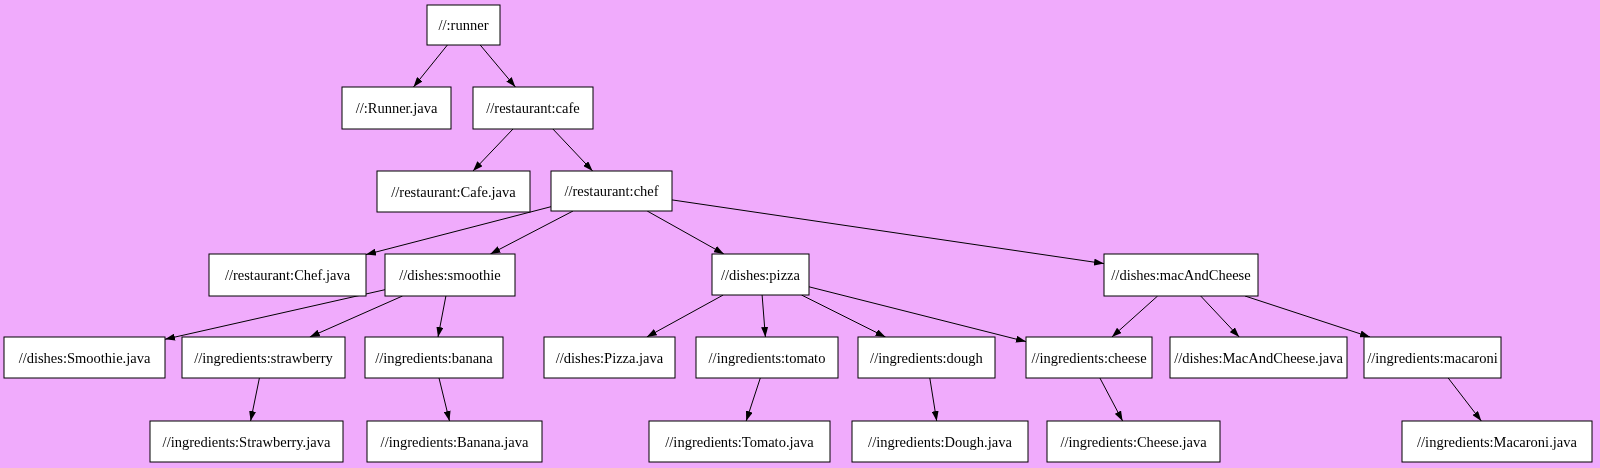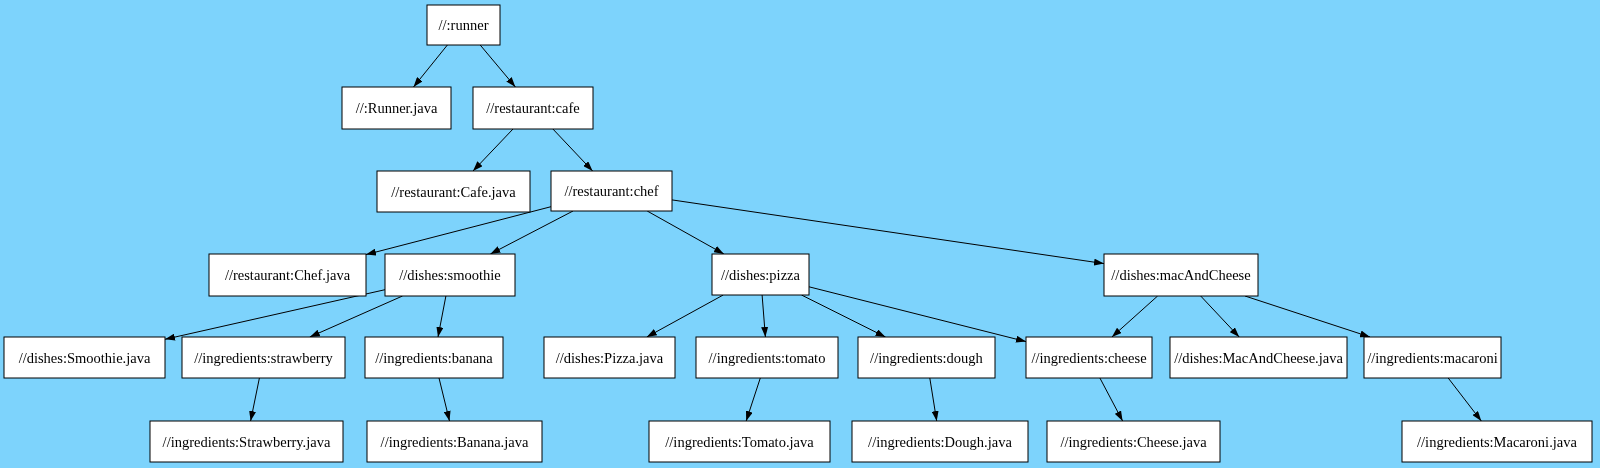--- a/index.html
+++ b/index.html
@@ -4,21 +4,21 @@
 <style>
   html, body {
     margin: 0;
     padding: 0;
     background: #ffffff;
   }
   .graph-canvas {
     position: relative;
     width: 1600px;
     height: 468px;
-    background: #7dd3fc;
+    background: #f0abfc;
     overflow: hidden;
   }
   svg text {
     font-family: "Liberation Serif", "DejaVu Serif", serif;
     font-size: 14.5px;
   }
   svg line {
     stroke-width: 1;
   }
   svg rect.node-box {

